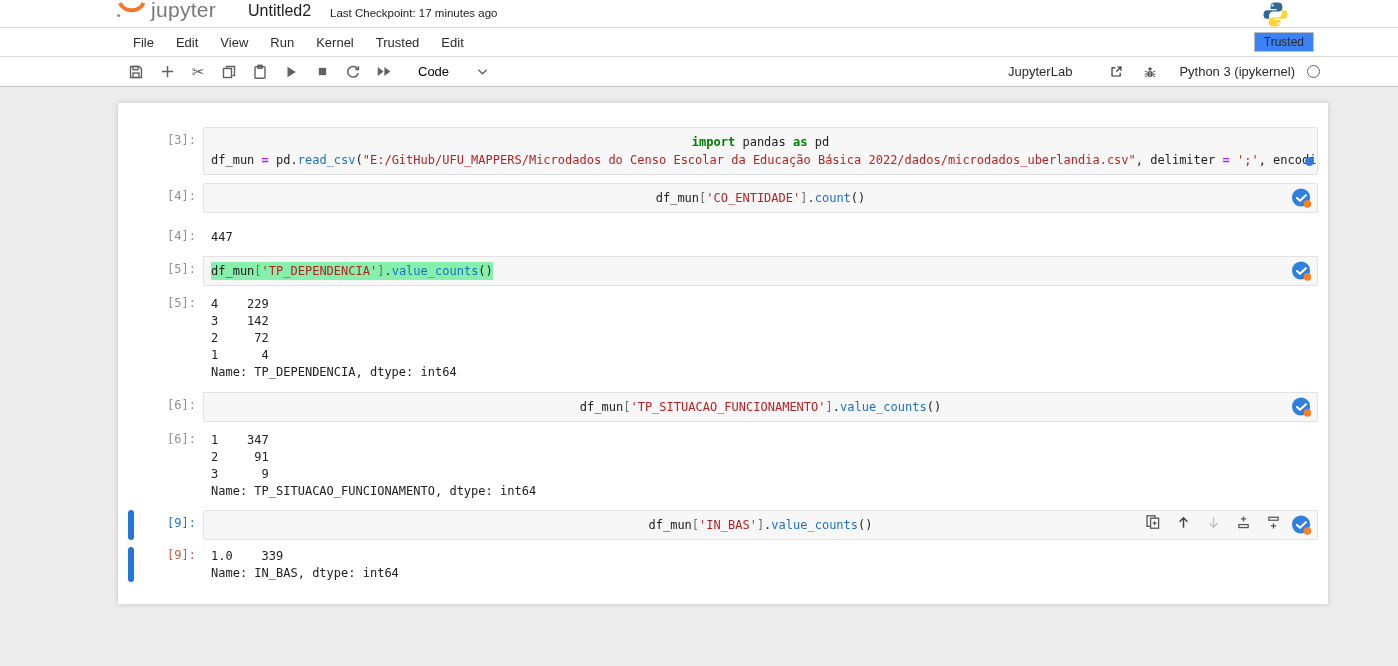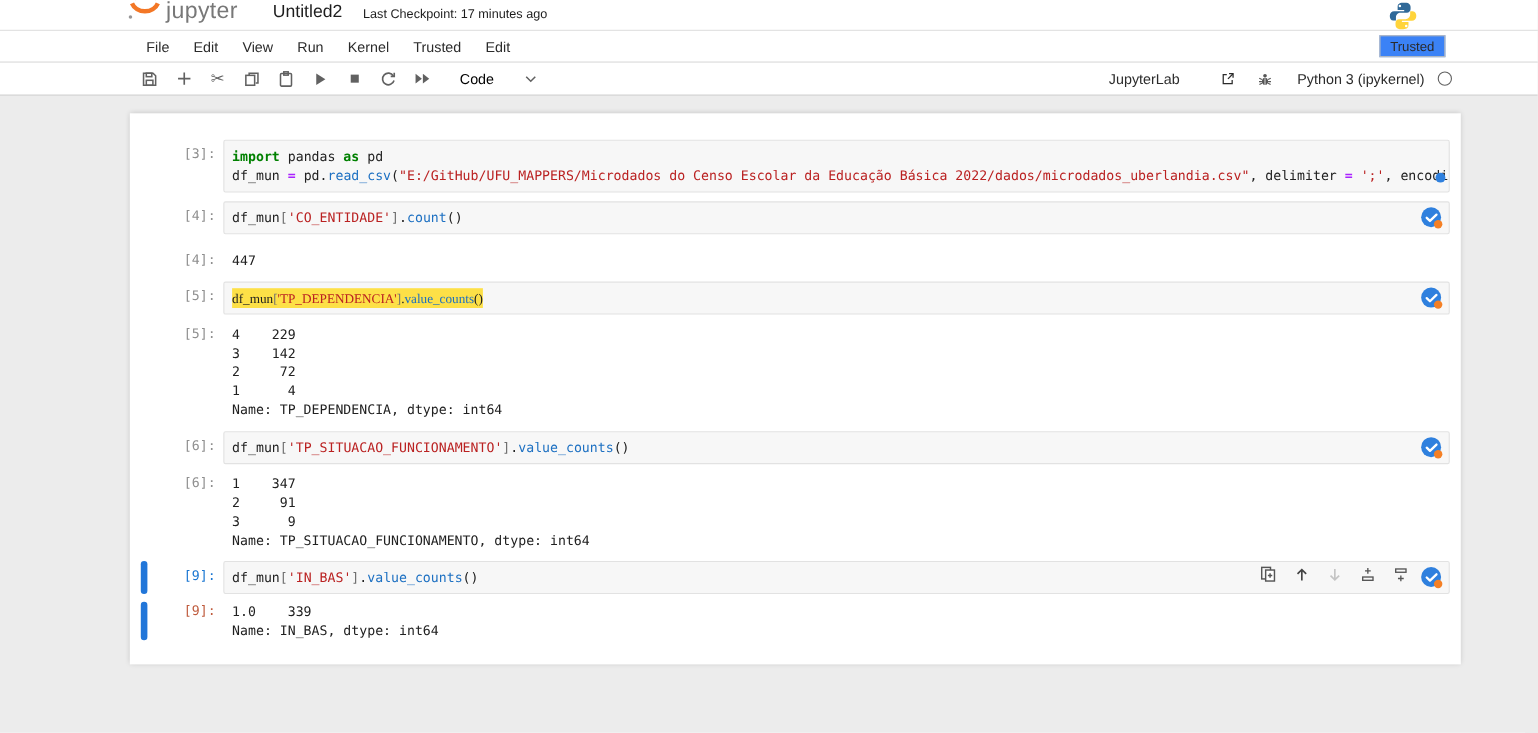--- a/index.html
+++ b/index.html
@@ -35,22 +35,22 @@
   #panel{position:absolute;left:118px;top:16px;width:1210px;background:#fff;box-shadow:0 0 5px rgba(0,0,0,.18);padding:24px 0 22px 0;box-sizing:border-box;}
   .row{display:flex;align-items:stretch;margin-right:10px;padding-left:10px;}
   .gutter{width:6px;flex:none;border-radius:3px;}
   .gutter.on{background:#2176d9;}
   .prompt{width:69px;flex:none;text-align:right;padding-right:7px;box-sizing:border-box;font-family:"DejaVu Sans Mono",monospace;font-size:12px;color:#8f8f8f;padding-top:6px;}
   .out-row .prompt{padding-top:1px;}
   .prompt.active-in{color:#1976d2;}
   .prompt.active-out{color:#bf5b3d;}
   .inputbox{flex:1;background:#f7f7f7;border:1px solid #e2e2e2;border-radius:2px;padding:5px 7px;position:relative;overflow:hidden;}
   .code{font-family:"DejaVu Sans Mono",monospace;font-size:12px;line-height:18px;white-space:pre;}
-  .code .line{height:18px;}
-  .code.sel .line{background:#fde047;display:inline-block;font-family:Liberation Serif, serif;}
+  .code .line{height:18px;text-align:center;}
+  .code.sel .line{background:#86efac;display:inline-block;}
   .tk-kw{color:#008000;font-weight:bold;}
   .tk-op{color:#aa22ff;font-weight:bold;}
   .tk-fn{color:#1d70c2;}
   .tk-str{color:#ba2121;}
   .tk-br{color:#707070;}
   .tk-pl{color:#212121;}
   .outputtext{flex:1;margin:0;font-family:"DejaVu Sans Mono",monospace;font-size:12px;line-height:17px;color:#212121;white-space:pre;padding:1px 0 0 8px;}
   .editor-icon{position:absolute;right:5px;top:50%;transform:translateY(-50%);cursor:pointer;}
   .editor-dot{position:absolute;right:3px;top:29px;width:9px;height:9px;border-radius:50%;background:#2f80de;}
   .cell-toolbar{position:absolute;right:36px;top:3px;display:flex;align-items:center;}

